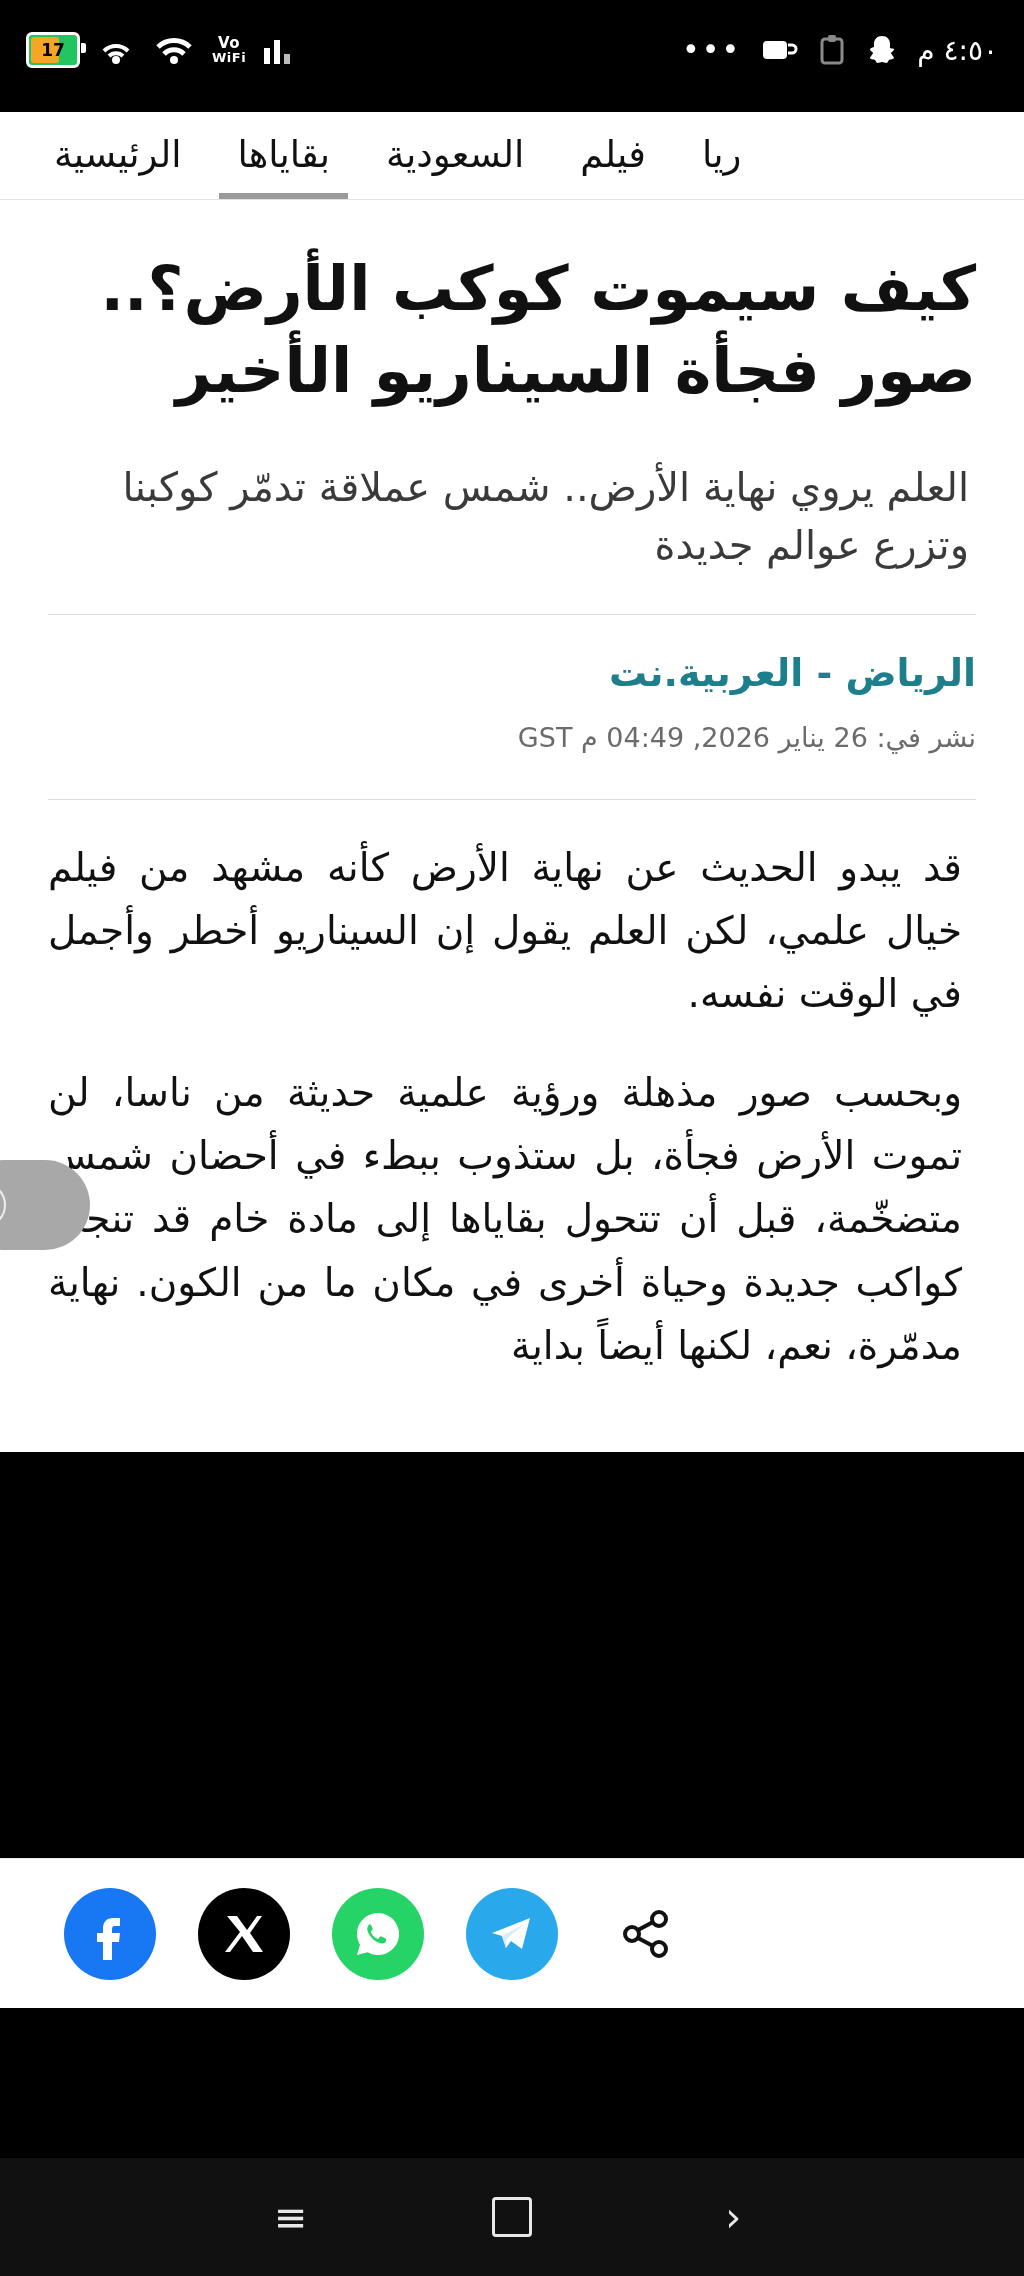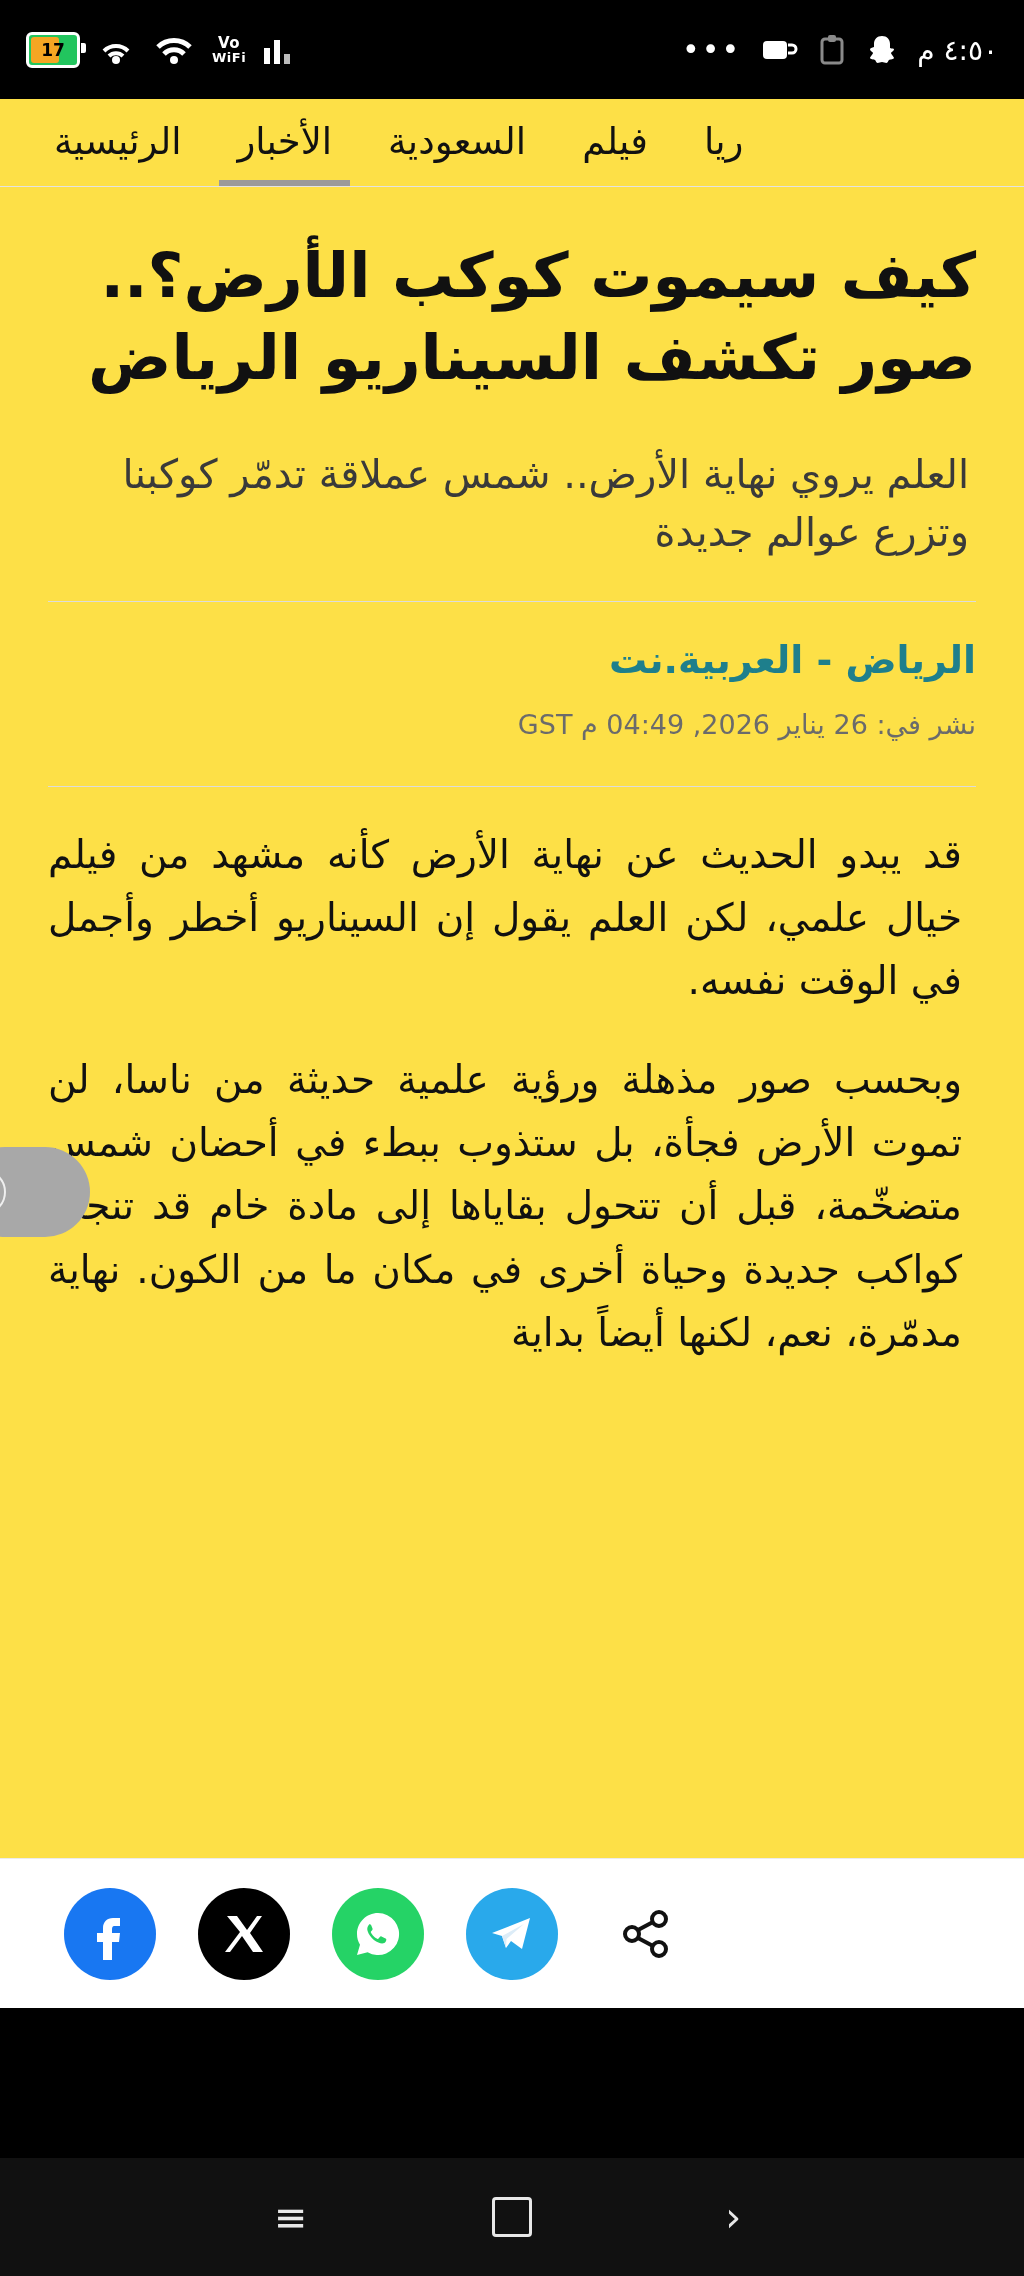--- a/index.html
+++ b/index.html
@@ -95,24 +95,24 @@
   }
   .clock {
     font-size: 28px;
     direction: rtl;
     font-family: "DejaVu Sans", sans-serif;
   }
 
   
   .page {
     position: absolute;
-    top: 99px; left: 0;
-    width: 1024px;
-    height: 1908px;
-    background: #fde047;
+    top: 112px; left: 0;
+    width: 1024px;
+    height: 1340px;
+    background: #ffffff;
     overflow: hidden;
   }
 
   
   .nav {
     height: 88px;
     border-bottom: 1px solid #e3e3e3;
     display: flex;
     flex-direction: row-reverse;
     align-items: center;
@@ -322,28 +322,28 @@
       <path d="M17 3c5 0 8 3.5 8 8v4c2 1 4 0 4 1.5S26 19 26 20s3 4 3 5-4 1.5-5 2-1 3-2.5 3-3-1-4.5-1-3 1-4.5 1S11 27.5 10 27s-5-1-5-2 3-4 3-5-3-2-3-3.5S7 15 9 14v-3c0-4.5 3-8 8-8z" fill="#fff"></path>
     </svg>
     <span class="clock">٤:٥٠ م</span>
   </div>
 </div>
 
 <div class="page">
 
   <div class="nav">
     <div class="nav-item">الرئيسية</div>
-    <div class="nav-item active">الأخبار</div>
+    <div class="nav-item active">بقاياها</div>
     <div class="nav-item">السعودية</div>
     <div class="nav-item">فيلم</div>
     <div class="nav-item">ريا</div>
   </div>
 
   <div class="article">
-    <h1 class="headline">كيف سيموت كوكب الأرض؟.. صور تكشف السيناريو الرياض</h1>
+    <h1 class="headline">كيف سيموت كوكب الأرض؟.. صور فجأة السيناريو الأخير</h1>
     <p class="standfirst">العلم يروي نهاية الأرض.. شمس عملاقة تدمّر كوكبنا وتزرع عوالم جديدة</p>
     <div class="rule"></div>
     <div class="byline">الرياض - العربية.نت</div>
     <div class="meta">نشر في: 26 يناير 2026, 04:49 م GST</div>
     <div class="rule"></div>
     <p class="body-p">قد يبدو الحديث عن نهاية الأرض كأنه مشهد من فيلم خيال علمي، لكن العلم يقول إن السيناريو أخطر وأجمل في الوقت نفسه.</p>
     <p class="body-p">وبحسب صور مذهلة ورؤية علمية حديثة من ناسا، لن تموت الأرض فجأة، بل ستذوب ببطء في أحضان شمس متضخّمة، قبل أن تتحول بقاياها إلى مادة خام قد تنجب كواكب جديدة وحياة أخرى في مكان ما من الكون. نهاية مدمّرة، نعم، لكنها أيضاً بداية</p>
   </div>
 
   <div class="info-bubble">

